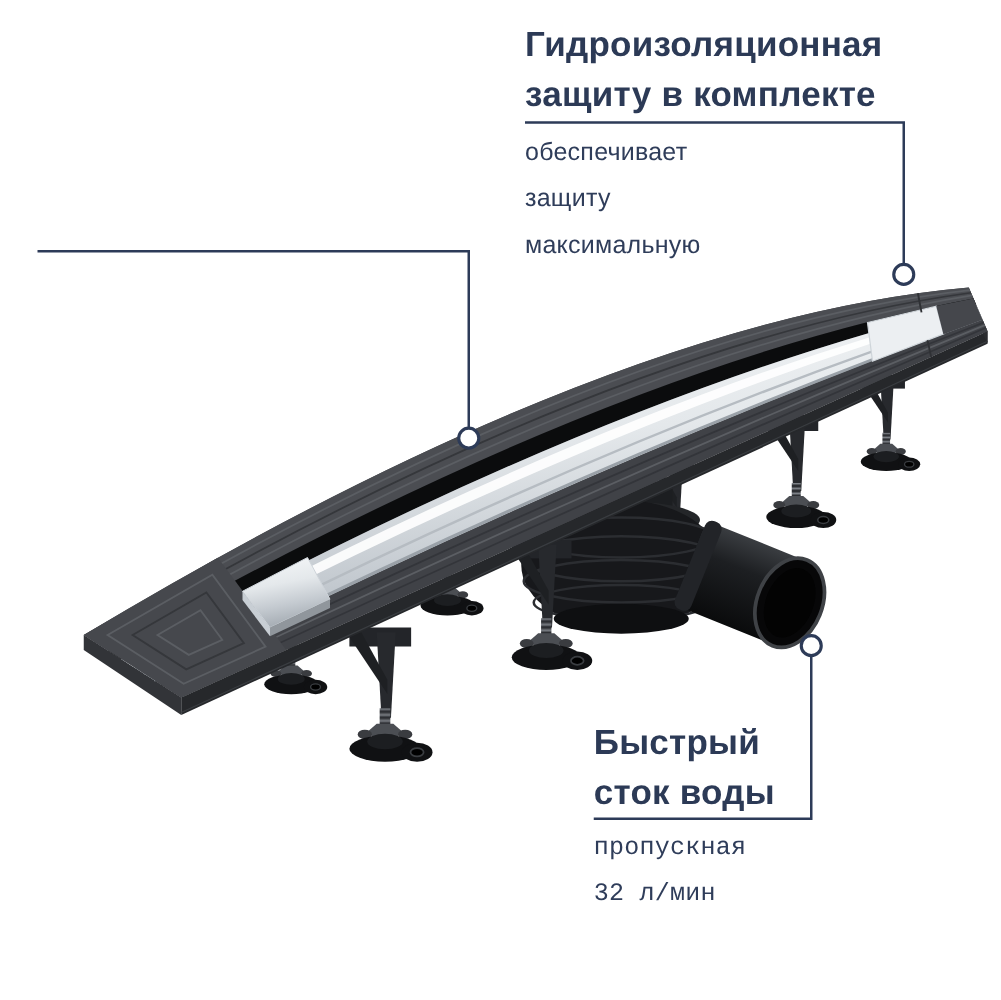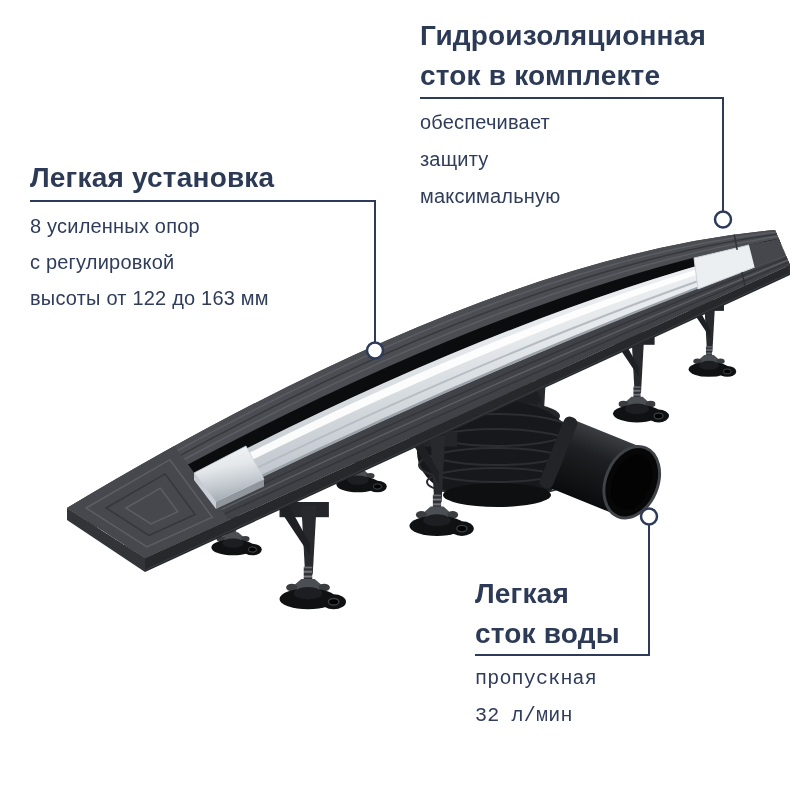--- a/index.html
+++ b/index.html
@@ -141,43 +141,33 @@
     <g stroke="#2d3b58" stroke-width="2.5" fill="#ffffff">
       <circle cx="723" cy="219.5" r="8"></circle>
       <circle cx="375" cy="350.5" r="8"></circle>
       <circle cx="649" cy="516.5" r="8"></circle>
     </g>
   </svg>
 
   <div class="co co-tape">
     <div class="co-title">
       <div>Гидроизоляционная</div>
-      <div>сток в комплекте</div>
+      <div>защиту в комплекте</div>
     </div>
     <div class="co-body">
       <div>обеспечивает</div>
       <div>защиту</div>
       <div>максимальную</div>
     </div>
   </div>
 
-  <div class="co co-install">
-    <div class="co-title">
-      <div>Легкая установка</div>
-    </div>
-    <div class="co-body">
-      <div>8 усиленных опор</div>
-      <div>с регулировкой</div>
-      <div>высоты от 122 до 163 мм</div>
-    </div>
-  </div>
 
   <div class="co co-drain">
     <div class="co-title">
-      <div>Легкая</div>
+      <div>Быстрый</div>
       <div>сток воды</div>
     </div>
     <div class="co-body">
       <div>пропускная</div>
       <div>32 л/мин</div>
     </div>
   </div>
 
 </div>
 

